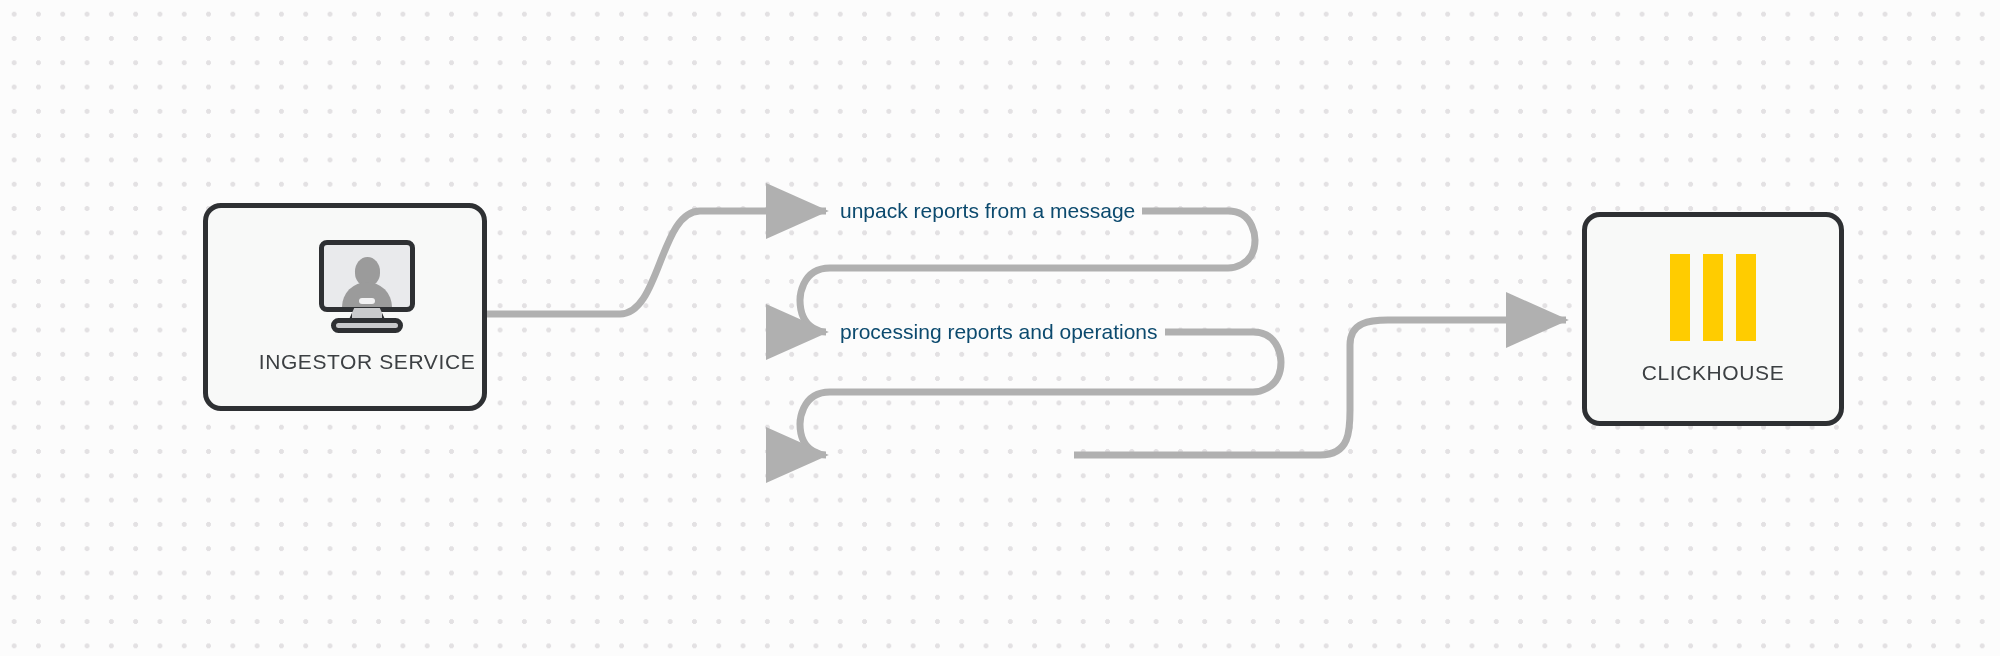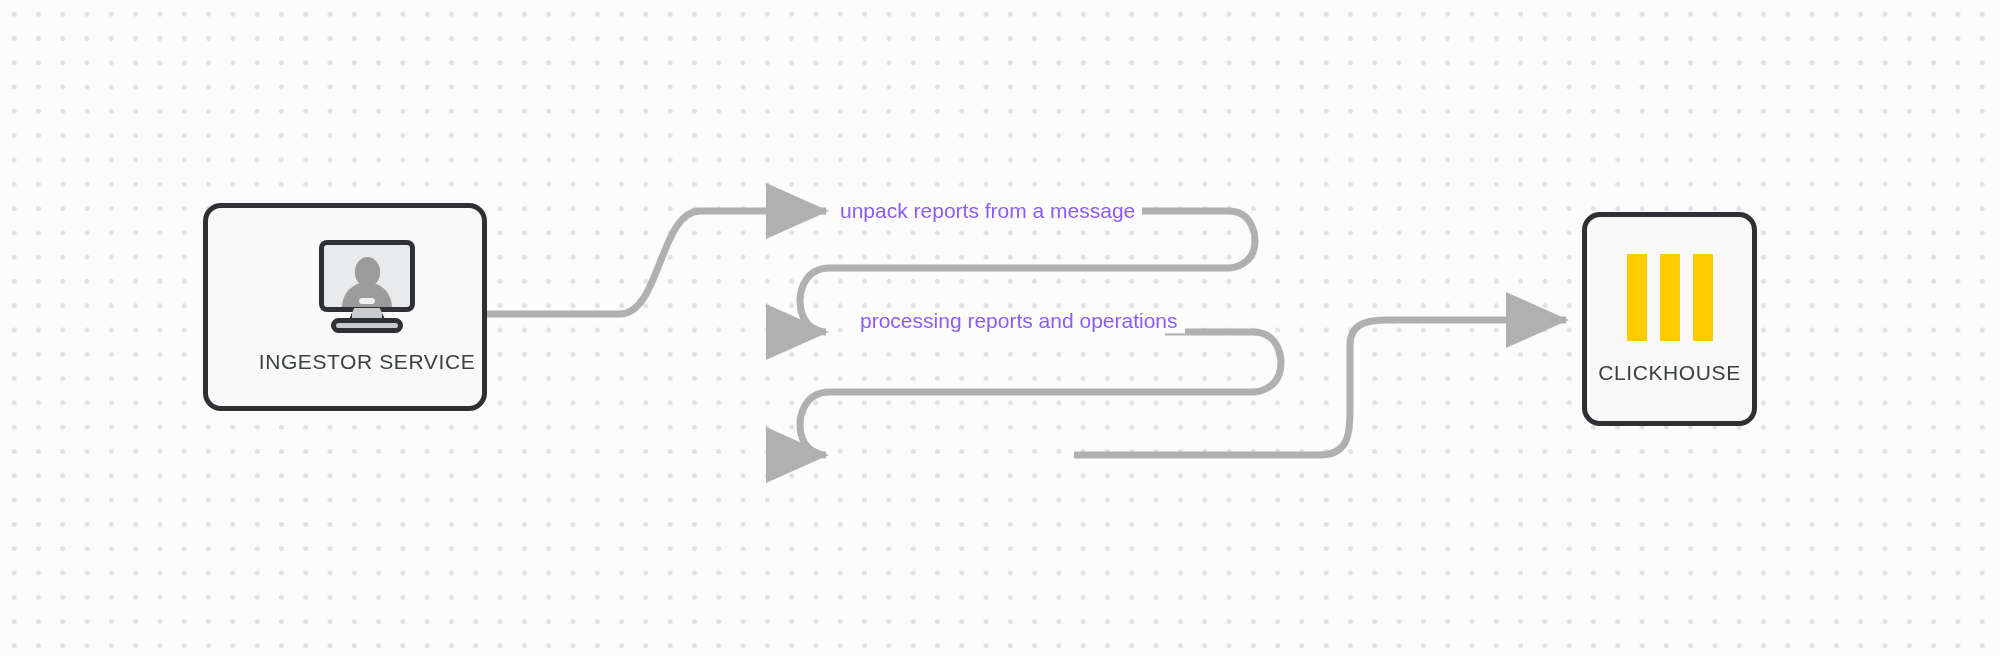--- a/index.html
+++ b/index.html
@@ -42,21 +42,21 @@
     text-align: center;
     white-space: nowrap;
   }
   #node-ingestor {
     left: 203px; top: 203px;
     width: 284px; height: 208px; padding-left: 44px;
   }
   #node-ingestor .node-label { margin-top: 18px; }
   #node-clickhouse {
     left: 1582px; top: 212px;
-    width: 175px; height: 214px;
+    width: 262px; height: 214px;
   }
   #node-clickhouse .node-label { margin-top: 20px; }
 
   
   .monitor { position: relative; width: 108px; height: 92px; }
   .monitor-screen {
     position: absolute; left: 6px; top: 0;
     width: 96px; height: 72px;
     box-sizing: border-box;
     background: #e9eaec;
@@ -105,21 +105,21 @@
     border-radius: 3px;
   }
 
   
   .ch-logo { display: flex; gap: 13px; height: 87px; align-items: stretch; }
   .ch-bar { width: 20px; background: #ffcc00; }
 
   .edge-label {
     position: absolute;
     font-size: 21px;
-    color: #8b5cf6;
+    color: #0c4a6e;
     white-space: nowrap;
     background: #fcfcfc;
     padding: 0 7px;
     transform: translateY(-50%);
     line-height: 1.2;
   }
 </style>
 </head>
 <body>
 
@@ -165,16 +165,16 @@
     <div class="ch-logo">
       <div class="ch-bar"></div>
       <div class="ch-bar"></div>
       <div class="ch-bar"></div>
     </div>
     <div class="node-label">CLICKHOUSE</div>
   </div>
 
   <div class="edge-label" style="left:833px; top:211px;">unpack reports from a message</div>
 
-  <div class="edge-label" style="left:833px; top:321px;margin-left:20px;">processing reports and operations</div>
+  <div class="edge-label" style="left:833px; top:332px;">processing reports and operations</div>
 
 
 </div>
 
 </body></html>

